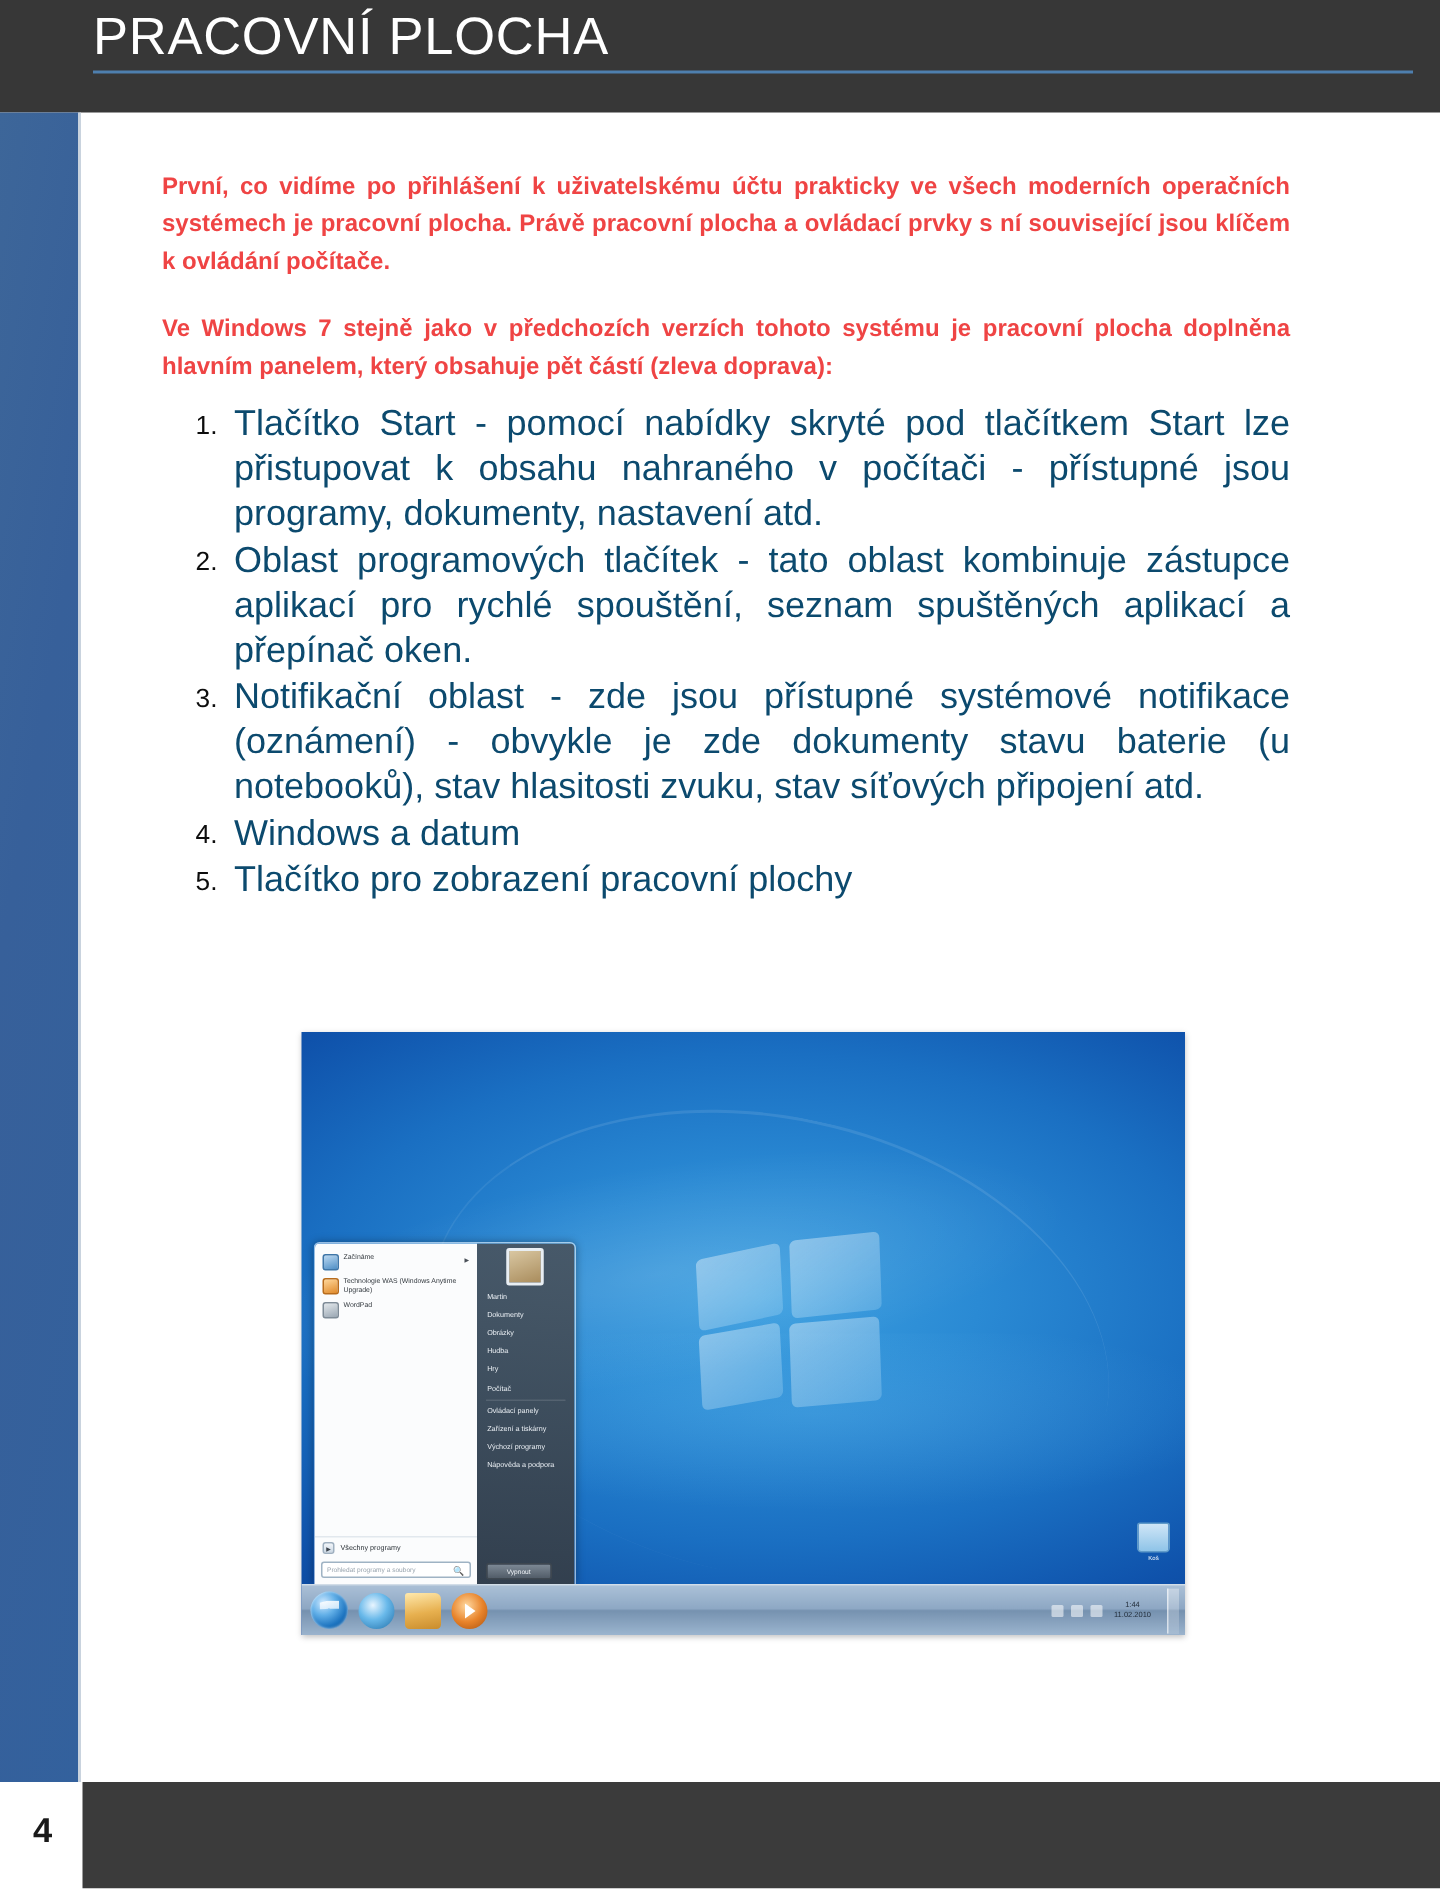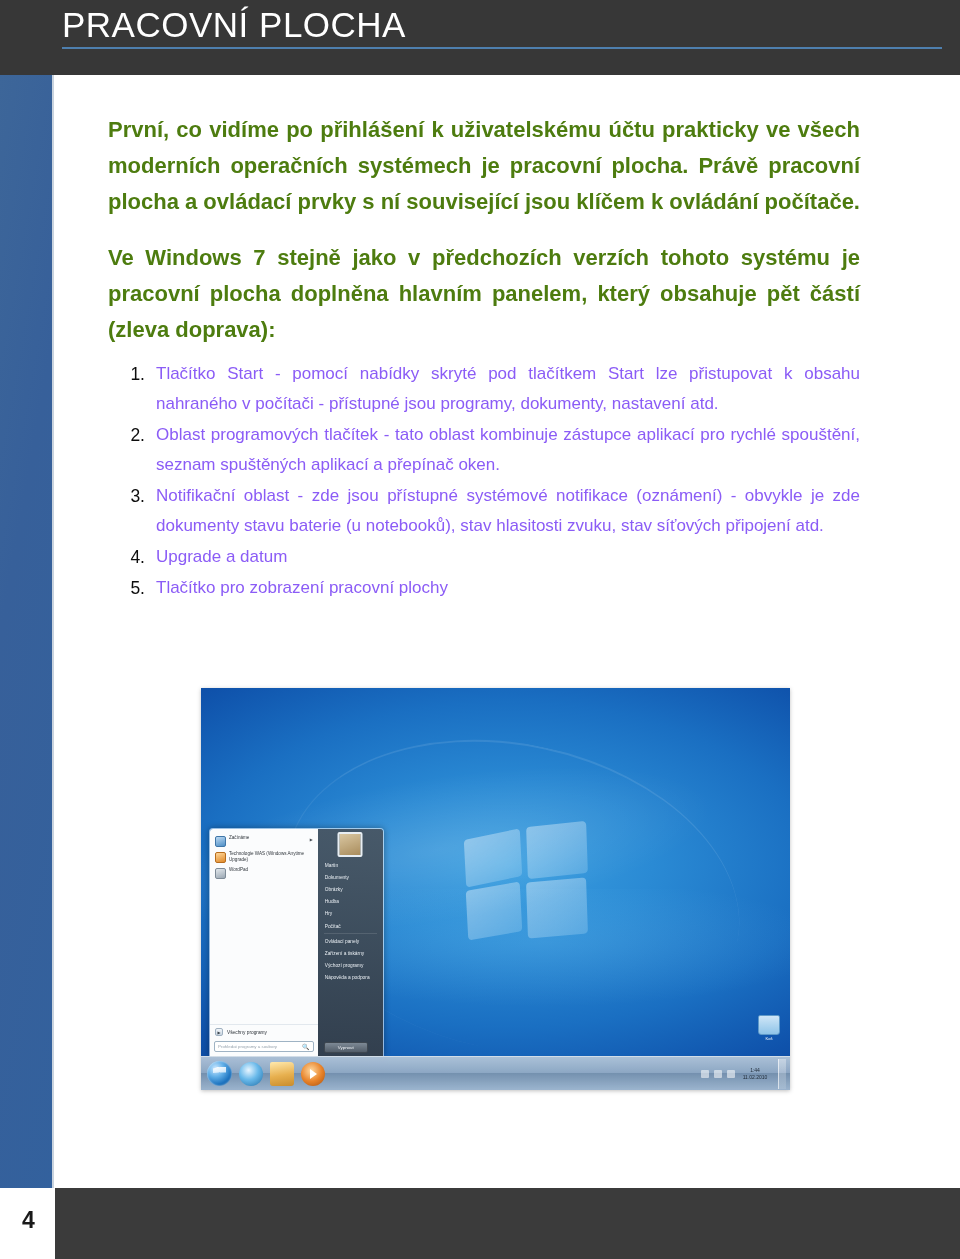--- a/index.html
+++ b/index.html
@@ -88,23 +88,23 @@
 
   
   .content {
     position: absolute;
     left: 108px;
     top: 112px;
     width: 752px;
   }
 
   .para {
-    font-size: 22px;
-    line-height: 36px;
-    color: #4d7c0f;
+    font-size: 16px;
+    line-height: 25px;
+    color: #ef4444;
     text-align: justify;
     text-justify: inter-word;
   }
   .para.bold { font-weight: bold; }
   .para.intro { margin-bottom: 20px; }
   .para.secondary { margin-bottom: 11px; font-weight: bold; }
 
   
 
   
@@ -121,23 +121,23 @@
     flex: 0 0 auto;
     width: 48px;
     text-align: right;
     padding-right: 11px;
     font-size: 17.5px;
     line-height: 30px;
     color: #0d0d0d;
   }
   .num-text {
     flex: 1 1 auto;
-    font-size: 17px;
+    font-size: 24px;
     line-height: 30px;
-    color: #8b5cf6;
+    color: #0c4a6e;
     text-align: justify;
     text-justify: inter-word;
   }
 
   
   .figure {
     position: absolute;
     left: 201px;
     top: 688px;
     width: 589px;
@@ -460,21 +460,21 @@
         <span class="num-text">Oblast programových tlačítek - tato oblast kombinuje zástupce aplikací pro rychlé spouštění, seznam spuštěných aplikací a přepínač oken.</span>
       </div>
 
       <div class="num-item">
         <span class="num-marker">3.</span>
         <span class="num-text">Notifikační oblast - zde jsou přístupné systémové notifikace (oznámení) - obvykle je zde dokumenty stavu baterie (u notebooků), stav hlasitosti zvuku, stav síťových připojení atd.</span>
       </div>
 
       <div class="num-item">
         <span class="num-marker">4.</span>
-        <span class="num-text">Upgrade a datum</span>
+        <span class="num-text">Windows a datum</span>
       </div>
 
       <div class="num-item">
         <span class="num-marker">5.</span>
         <span class="num-text">Tlačítko pro zobrazení pracovní plochy</span>
       </div>
 
     </div>
   </div>
 

